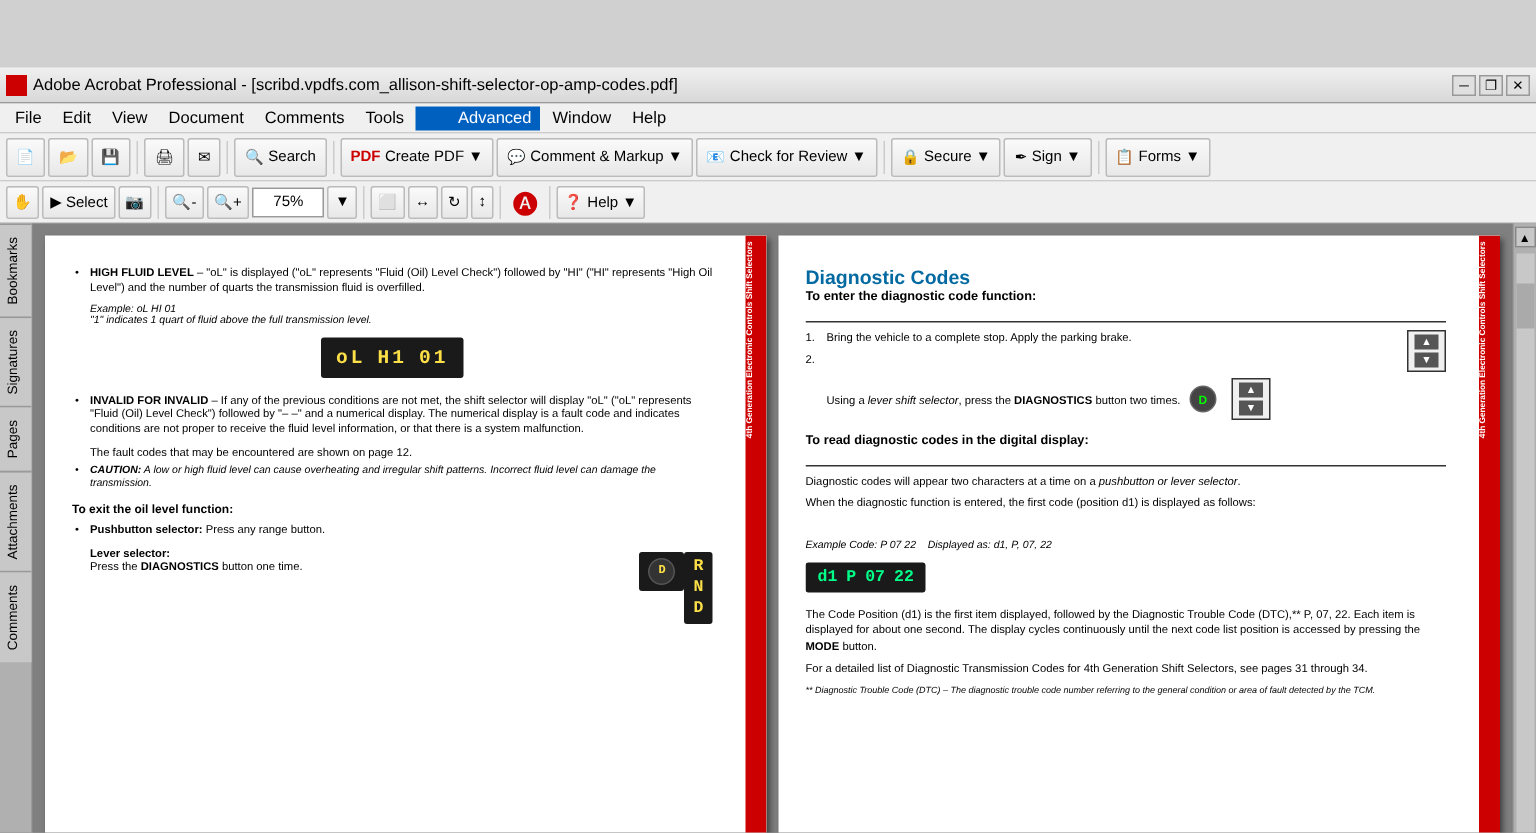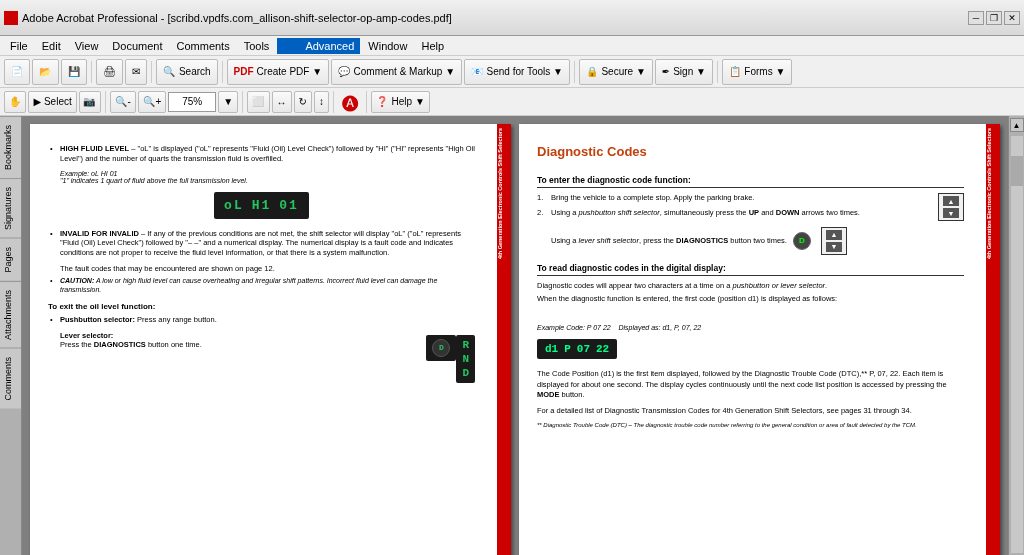--- a/index.html
+++ b/index.html
@@ -1,26 +1,27 @@
 <!DOCTYPE html>
 <html><head>
   <meta charset="utf-8">
   <style>
     * { margin: 0; padding: 0; box-sizing: border-box; }
     body { font-family: Arial, sans-serif; font-size: 11px; background: #d0d0d0; overflow: hidden; width: 1024px; height: 555px; }
 
     
     .title-bar {
       background: linear-gradient(to bottom, #f0f0f0, #d8d8d8);
-      height: 36px;
+      height: 24px;
       display: flex;
       align-items: center;
       justify-content: space-between;
       padding: 0 4px;
       border-bottom: 1px solid #999;
+      margin-top: 45px;
     }
     .title-bar-left {
       display: flex;
       align-items: center;
       gap: 4px;
       font-size: 11px;
       font-weight: bold;
     }
     .title-bar-icon { width: 14px; height: 14px; background: #c00; display: inline-block; }
     .title-bar-buttons { display: flex; gap: 2px; }
@@ -191,40 +192,40 @@
     }
 
     
     .bullet-item { margin-bottom: 6px; padding-left: 12px; position: relative; line-height: 1.3; }
     .bullet-item::before { content: "•"; position: absolute; left: 2px; }
     .bold-label { font-weight: bold; }
     .caution-text { font-style: italic; font-size: 7px; }
 
     .display-box {
       background: #1a1a1a;
-      color: #22c55e;
+      color: #fde047;
       font-family: 'Courier New', monospace;
       font-size: 13px;
       font-weight: bold;
       padding: 6px 10px;
       border-radius: 2px;
       display: inline-flex;
       gap: 8px;
       margin: 4px 0;
       justify-content: center;
     }
     .display-segment { letter-spacing: 2px; }
 
     .example-line { font-size: 7px; font-style: italic; margin: 3px 0 3px 12px; }
 
     .small-heading { font-weight: bold; font-size: 8px; margin: 8px 0 4px 0; }
 
     
-    .diag-title { font-size: 13px; font-weight: bold; margin-bottom: 16px; color: #c2410c; }
-    .diag-subtitle { font-weight: bold; font-size: 8.5px; margin-bottom: 5px; border-bottom: 1px solid #333; padding-bottom: 2px; }
+    .diag-title { font-size: 13px; font-weight: bold; margin-bottom: 0; color: #0369a1; }
+    .diag-subtitle { font-weight: bold; font-size: 8.5px; margin-bottom: 5px; border-bottom: 1px solid #333; padding-bottom: 12px; }
     .numbered-item { margin-bottom: 5px; padding-left: 14px; position: relative; font-size: 7.5px; line-height: 1.3; }
     .numbered-item .num { position: absolute; left: 0; font-weight: normal; }
 
     .arrow-box {
       float: right;
       border: 1px solid #333;
       padding: 2px 4px;
       margin-left: 4px;
       display: flex;
       flex-direction: column;
@@ -314,21 +315,21 @@
   <div class="toolbar-btn">
     <span style="color:#c00;font-weight:bold;font-size:10px;">PDF</span>
     <span>Create PDF ▼</span>
   </div>
   <div class="toolbar-btn">
     <span>💬</span>
     <span>Comment &amp; Markup ▼</span>
   </div>
   <div class="toolbar-btn">
     <span>📧</span>
-    <span>Send for Tools ▼</span>
+    <span>Check for Review ▼</span>
   </div>
   <div class="toolbar-separator"></div>
   <div class="toolbar-btn">
     <span>🔒</span>
     <span>Secure ▼</span>
   </div>
   <div class="toolbar-btn">
     <span>✒</span>
     <span>Sign ▼</span>
   </div>
@@ -444,21 +445,20 @@
           <div class="arrow-box">
             <div class="arrow-btn">▲</div>
             <div class="arrow-btn">▼</div>
           </div>
           <div class="numbered-item">
             <span class="num">1.</span>
             <span>Bring the vehicle to a complete stop. Apply the parking brake.</span>
           </div>
           <div class="numbered-item">
             <span class="num">2.</span>
-            <span>Using a <em>pushbutton shift selector</em>, simultaneously press the <strong>UP</strong> and <strong>DOWN</strong> arrows two times.</span>
           </div>
         </div>
 
         <div style="margin:4px 0 4px 14px;display:flex;align-items:center;gap:6px;">
           <div style="font-size:7.5px;">Using a <em>lever shift selector</em>, press the <strong>DIAGNOSTICS</strong> button two times.</div>
           <div style="display:inline-flex;align-items:center;justify-content:center;width:18px;height:18px;border-radius:50%;background:#444;color:#0f0;font-size:8px;font-weight:bold;border:1px solid #666;">D</div>
           <div class="arrow-box" style="margin-left:4px;">
             <div class="arrow-btn">▲</div>
             <div class="arrow-btn">▼</div>
           </div>

